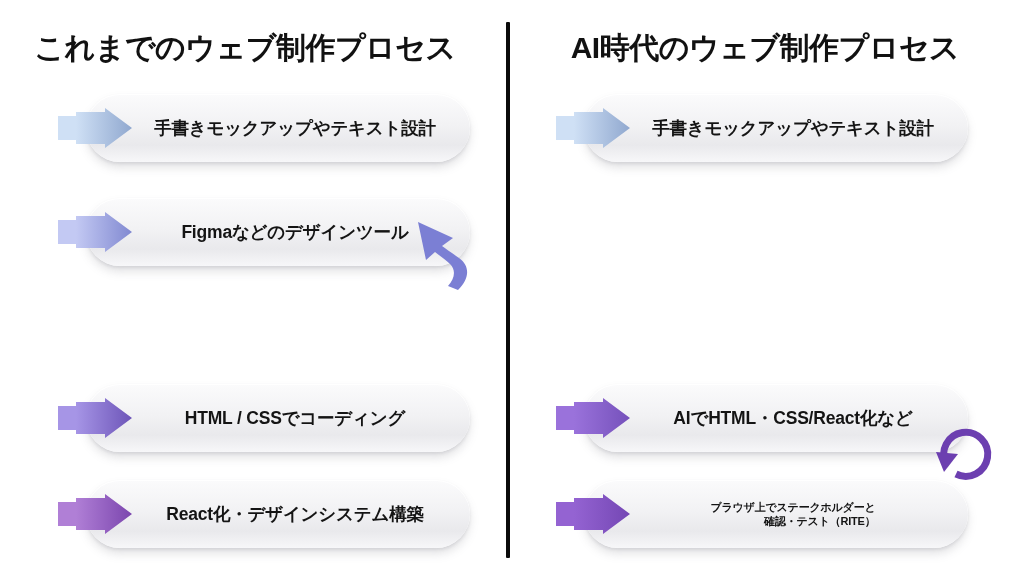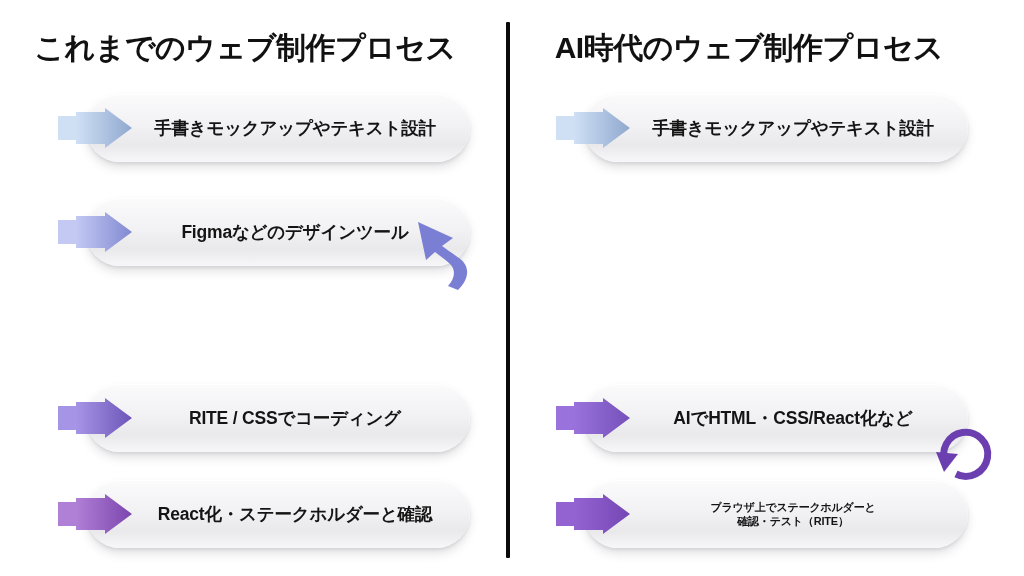--- a/index.html
+++ b/index.html
@@ -16,21 +16,21 @@
   .divider{
     position:absolute;left:506px;top:22px;
     width:4px;height:536px;
     background:#0a0a0a;
     border-radius:1px;
   }
 
   
   .col{position:absolute;top:0;height:576px;}
   .col-left{left:0;width:506px;}
-  .col-right{left:490px;width:514px;}
+  .col-right{left:506px;width:514px;}
 
   .col-title{
     position:absolute;top:28px;
     width:100%;
     text-align:center;
     font-size:30px;
     font-weight:bold;
     color:#111111;
     letter-spacing:-0.5px;
     white-space:nowrap;
@@ -59,21 +59,21 @@
     align-items:center;
     justify-content:center;
     box-sizing:border-box;
     padding-left:48px;padding-right:14px;
   }
   .pill-label{
     font-size:17.5px;
     font-weight:bold;
     color:#141414;
     line-height:1.28;
-    text-align:center;
+    text-align:right;
     white-space:pre-line;
     letter-spacing:-0.2px;
   }
   .pill-label.small{font-size:11px;}
 
   
   .arrow{
     position:absolute;left:0;top:14px;
     width:78px;height:40px;
     z-index:3;
@@ -137,39 +137,39 @@
             </defs>
           <rect x="0" y="8" width="26" height="24" fill="#c3c9f3"></rect>
           <path d="M18 4 H47 V0 L74 20 L47 40 V36 H18 Z" fill="url(#gL2)"></path>
         </svg>
       </div>
     </div>
 
 
     <div class="row" style="top:384px">
       <div class="pill">
-        <span class="pill-label">RITE / CSSでコーディング</span>
+        <span class="pill-label">HTML / CSSでコーディング</span>
       </div>
       <div class="arrow">
         <svg viewBox="0 0 78 40">
           <defs>
               <linearGradient id="gL4" x1="0" y1="0" x2="1" y2="0">
             <stop offset="0" stop-color="#a695e6"></stop>
                 <stop offset="1" stop-color="#6d55b8"></stop>
               </linearGradient>
             </defs>
           <rect x="0" y="8" width="26" height="24" fill="#a695e6"></rect>
           <path d="M18 4 H47 V0 L74 20 L47 40 V36 H18 Z" fill="url(#gL4)"></path>
         </svg>
       </div>
     </div>
 
     <div class="row" style="top:480px">
       <div class="pill">
-        <span class="pill-label">React化・ステークホルダーと確認</span>
+        <span class="pill-label">React化・デザインシステム構築</span>
       </div>
       <div class="arrow">
         <svg viewBox="0 0 78 40">
           <defs>
               <linearGradient id="gL5" x1="0" y1="0" x2="1" y2="0">
             <stop offset="0" stop-color="#b07fd6"></stop>
                 <stop offset="1" stop-color="#7b46ae"></stop>
               </linearGradient>
             </defs>
           <rect x="0" y="8" width="26" height="24" fill="#b07fd6"></rect>

